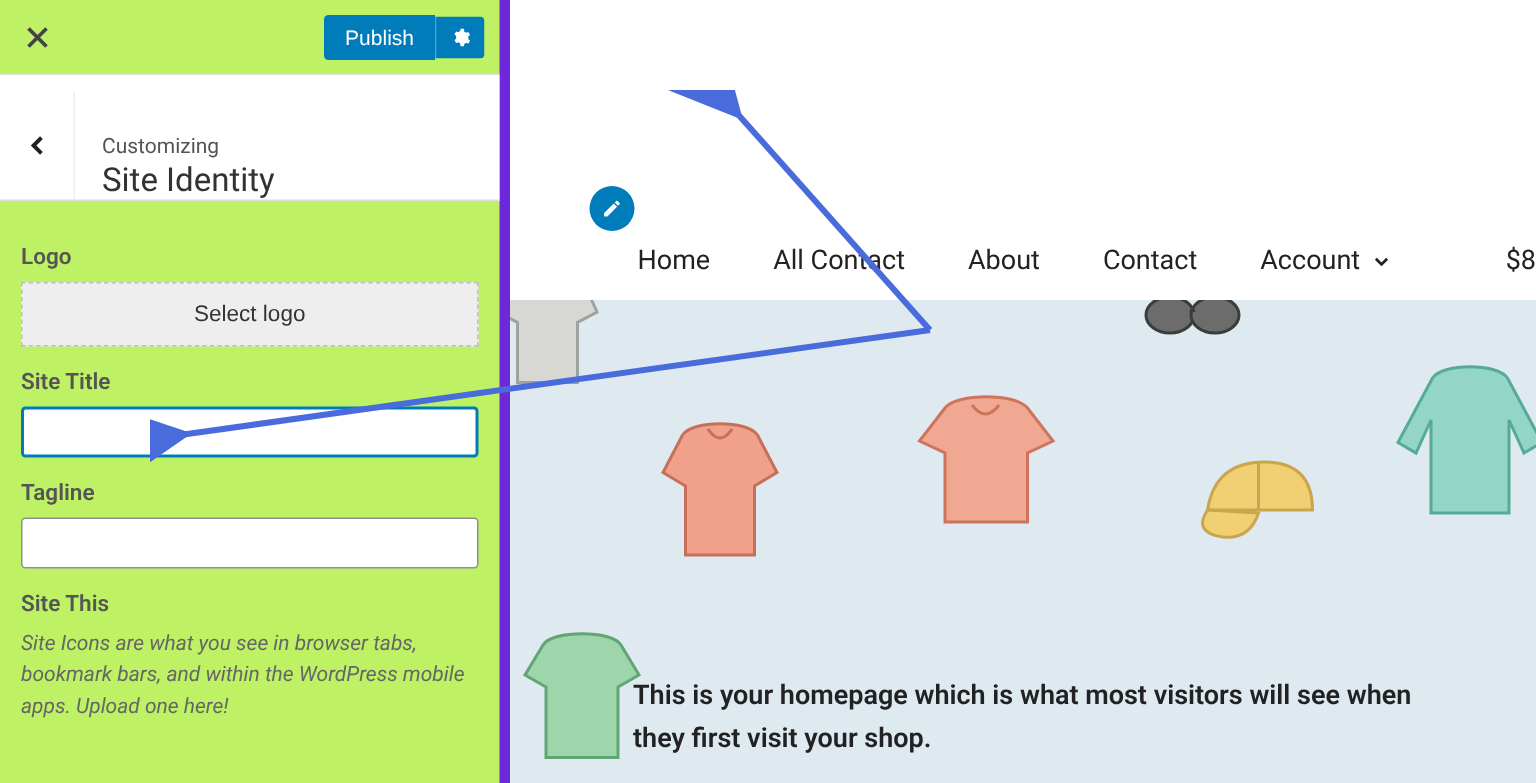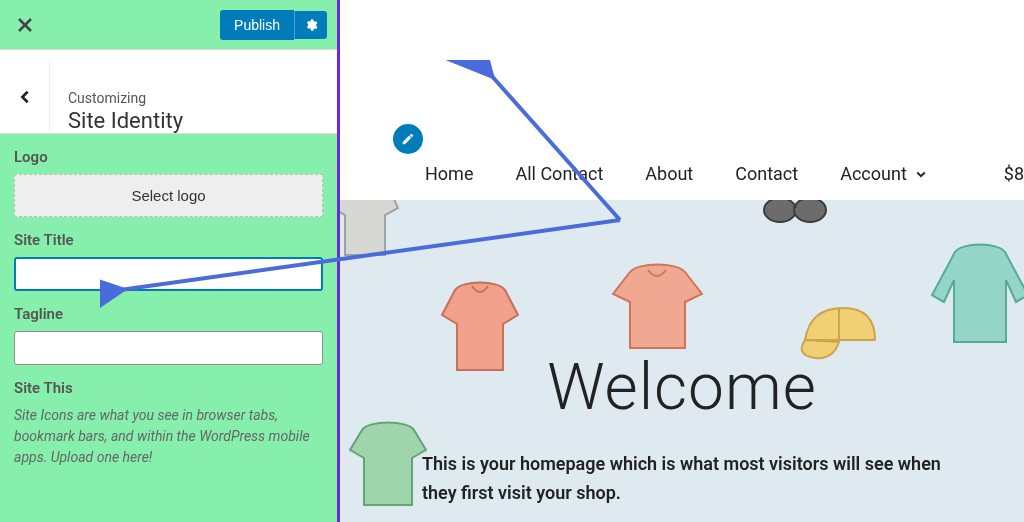--- a/index.html
+++ b/index.html
@@ -1,36 +1,36 @@
 <!DOCTYPE html>
 <html><head>
 <meta charset="utf-8">
 <style>
   * { box-sizing: border-box; margin: 0; padding: 0; }
   html, body { width: 1024px; height: 522px; font-family: -apple-system, "Segoe UI", Roboto, sans-serif; overflow: hidden; }
   .app { display: flex; width: 100%; height: 100%; }
 
   
-  .sidebar { width: 340px; flex: 0 0 340px; background: #86efac; border-right: 3px solid #6d28d9; display: flex; flex-direction: column; }
+  .sidebar { width: 340px; flex: 0 0 340px; background: #bef264; border-right: 7px solid #6d28d9; display: flex; flex-direction: column; }
   .sidebar-top { height: 50px; display: flex; align-items: center; justify-content: space-between; padding: 0 10px 0 0; border-bottom: 1px solid #ddd; }
   .close-btn { width: 50px; height: 50px; display: flex; align-items: center; justify-content: center; cursor: pointer; }
   .close-btn svg { width: 16px; height: 16px; stroke: #444; stroke-width: 2.5; }
   .publish-group { display: flex; align-items: center; }
   .publish-btn { background: #007cba; color: #fff; border: none; padding: 7px 14px; font-size: 14px; border-radius: 3px 0 0 3px; cursor: pointer; }
   .publish-gear { background: #007cba; color: #fff; border: none; border-left: 1px solid rgba(255,255,255,.3); padding: 7px 9px; border-radius: 0 3px 3px 0; cursor: pointer; display: flex; align-items: center; }
   .publish-gear svg { width: 14px; height: 14px; fill: #fff; }
 
   .section-header { background: #fff; border-bottom: 1px solid #ddd; display: flex; align-items: flex-end; height: 84px; }
   .back-btn { width: 50px; height: 72px; display: flex; align-items: center; justify-content: center; cursor: pointer; border-right: 1px solid #eee; }
   .back-btn svg { width: 14px; height: 14px; stroke: #222; stroke-width: 3; fill: none; }
   .section-titles { padding-left: 18px; }
   .section-pre { font-size: 14px; color: #555; }
   .section-main { font-size: 22px; color: #333; font-weight: 400; margin-top: 2px; }
 
-  .panel-body { padding: 14px 14px 20px 14px; overflow: hidden; }
+  .panel-body { padding: 28px 14px 20px 14px; overflow: hidden; }
   .field-label { font-size: 15px; font-weight: 600; color: #555; margin: 14px 0 8px 0; display: block; }
   .field-label.first { margin-top: 0; }
   .select-logo { width: 100%; border: 1.5px dashed #bdbdbd; padding: 12px 0; text-align: center; color: #333; font-size: 15px; background: #eee; cursor: pointer; }
   .text-input { width: 100%; height: 34px; border: 1px solid #8c8f94; border-radius: 3px; padding: 4px 8px; font-size: 14px; background: #fff; }
   .text-input.focused { border: 2px solid #007cba; outline: none; }
   .help-text { font-size: 14px; color: #666; font-style: italic; line-height: 1.5; margin-top: 2px; }
 
   
   .preview { flex: 1; position: relative; background: #fff; overflow: hidden; padding-left: 35px; }
   .preview-header { height: 200px; background: #fff; position: relative; }
@@ -153,21 +153,20 @@
           <path d="M10 40 Q0 55 20 58 Q38 60 44 42 Z" fill="#f3cf6e" stroke="#caa246" stroke-width="2"></path>
           <path d="M44 8 L44 40" stroke="#caa246" stroke-width="2"></path>
         </svg>
       <svg class="deco long" width="100" height="110" viewBox="0 0 100 110">
           <path d="M25 12 C32 2 68 2 75 12 L98 55 L86 62 L76 40 L76 102 L24 102 L24 40 L14 62 L2 55 Z" fill="#8fd4c4" stroke="#4fa893" stroke-width="2"></path>
         </svg>
       <svg class="deco green" width="80" height="90" viewBox="0 0 80 90">
           <path d="M14 10 C20 0 60 0 66 10 L78 30 L64 38 L64 85 L16 85 L16 38 L2 30 Z" fill="#9bd4a7" stroke="#5ba170" stroke-width="2"></path>
         </svg>
 
-      <div class="hero-title">Welcome</div>
       <div class="hero-sub">This is your homepage which is what most visitors will see when they first visit your shop.</div>
     </div>
   </main>
 
   <svg class="arrow" style="left:100px; top:60px;" width="540" height="250" viewBox="0 0 540 250">
     <defs>
         <marker id="ah" markerWidth="12" markerHeight="12" refX="2" refY="6" orient="auto">
           <path d="M12 0 L0 6 L12 12 Z" fill="#4a6bdc"></path>
         </marker>
       </defs>

